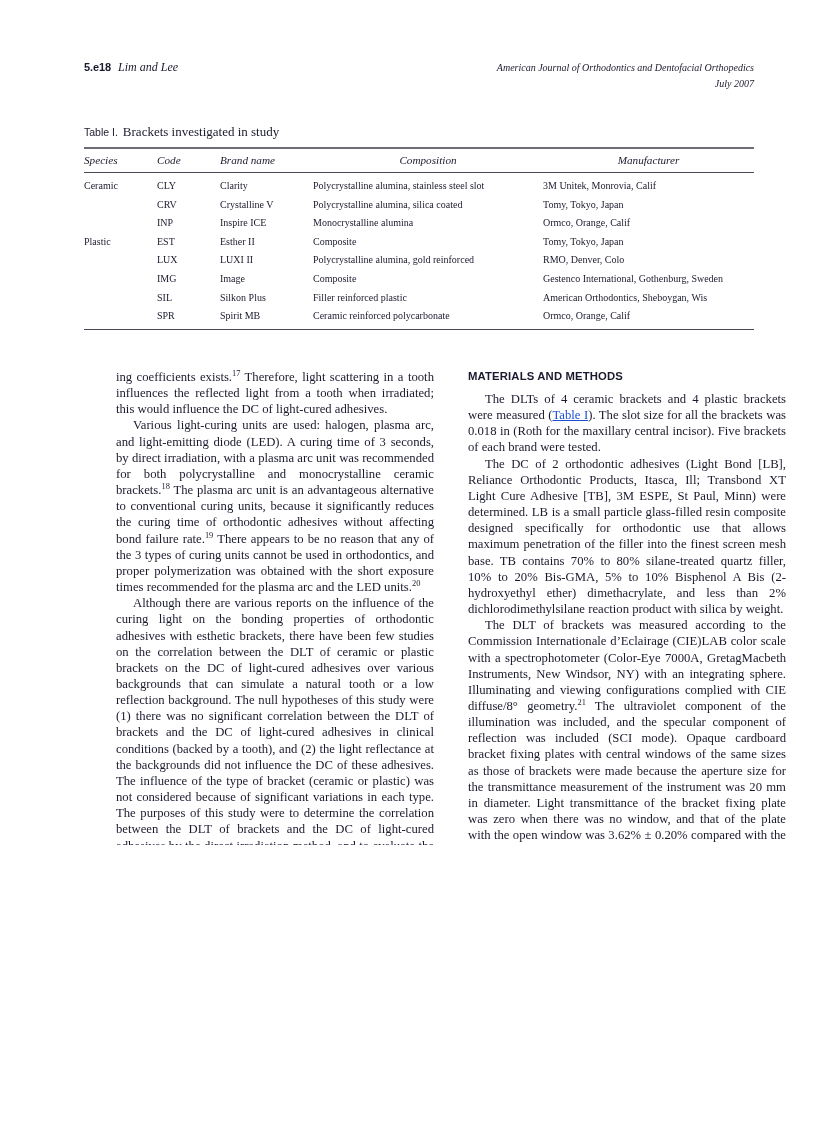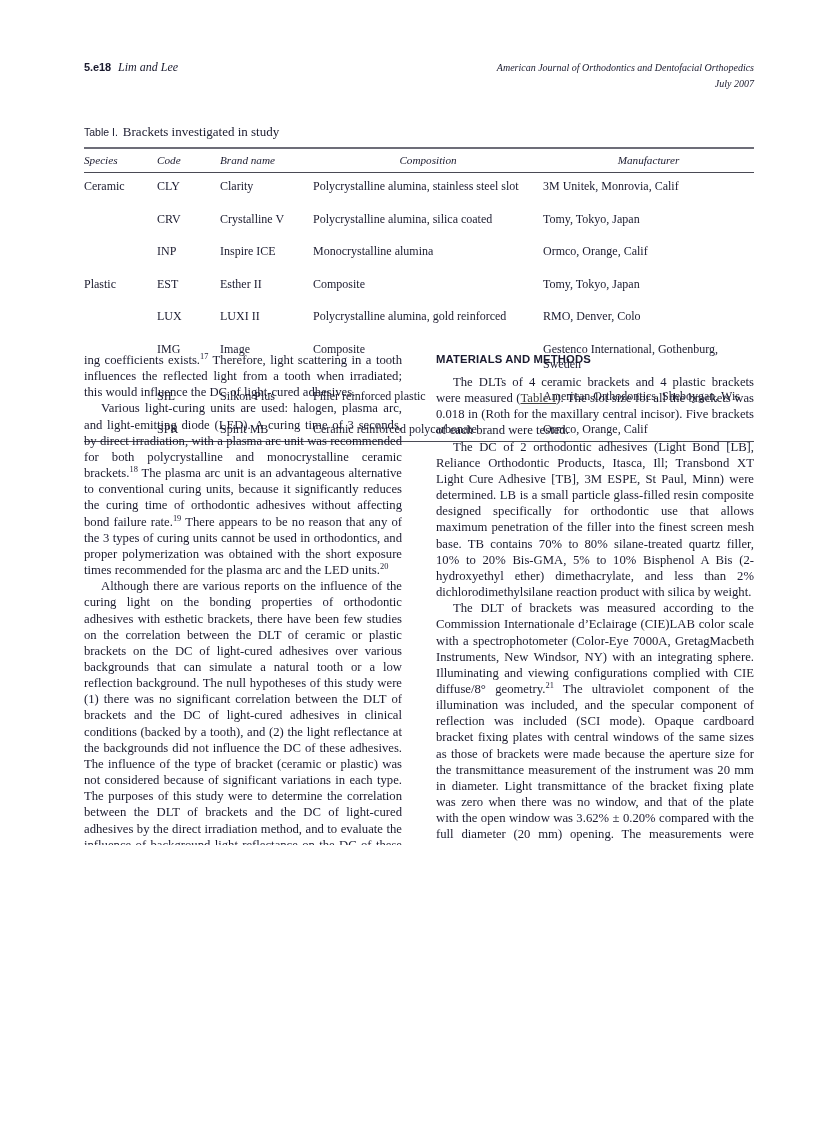--- a/index.html
+++ b/index.html
@@ -88,22 +88,22 @@
     font-weight: normal;
     font-size: 11.2px;
     padding: 5px 0 6px 0;
     border-top: 2.2px solid #6d6d78;
     border-bottom: 1.1px solid #4a4a55;
     text-align: left;
     vertical-align: bottom;
   }
   table.data thead th.ctr { text-align: center; }
   table.data tbody td {
-    padding: 9px 0;
-    font-size: 12px;
+    padding: 2px 0;
+    font-size: 10px;
     line-height: 14.6px;
     vertical-align: top;
   }
   table.data tbody tr.first-body td { padding-top: 6px; }
   table.data tbody tr.last-body td { padding-bottom: 5px; }
   .col-species { width: 73px; }
   .col-code    { width: 63px; }
   .col-brand   { width: 93px; }
   .col-comp    { width: 230px; }
   .col-manu    { width: auto; }
@@ -121,22 +121,23 @@
   
   .columns {
     position: absolute;
     top: 352px;
     left: 84px;
     width: 670px;
     height: 740px;
   }
   .col {
     position: absolute;
-    top: 0;
+    top: 17px;
     width: 318px;
+    margin-left: 32px;
   }
   .col-left  { left: 0; }
   .col-right { left: 352px; }
 
   .sec-head {
     font-family: "Liberation Sans", sans-serif;
     font-weight: bold;
     font-size: 11.3px;
     letter-spacing: 0.15px;
     margin: 0 0 7px 0;
@@ -150,21 +151,21 @@
     text-justify: inter-word;
     hyphens: none;
   }
   p.indent { text-indent: 17px; }
   sup {
     font-size: 8.4px;
     vertical-align: super;
     line-height: 0;
   }
   .xref {
-    color: #404040;
+    color: #1d4ed8;
   }
 </style>
 </head>
 <body>
 
 <div id="page">
 
   <div class="runhead">
     <div class="runhead-left">
       <span class="runhead-folio">5.e18</span><span class="runhead-authors">Lim and Lee</span>

